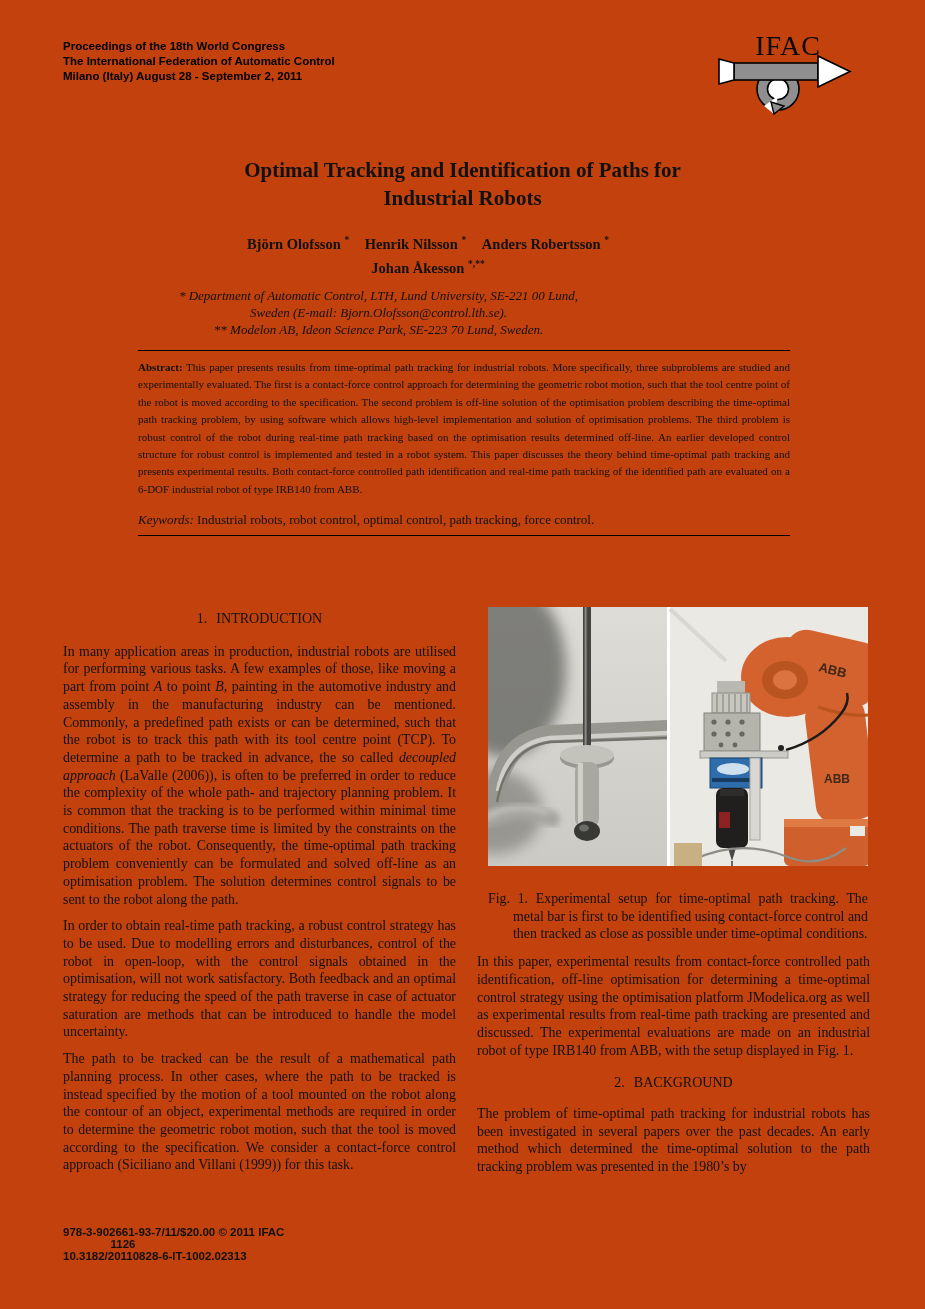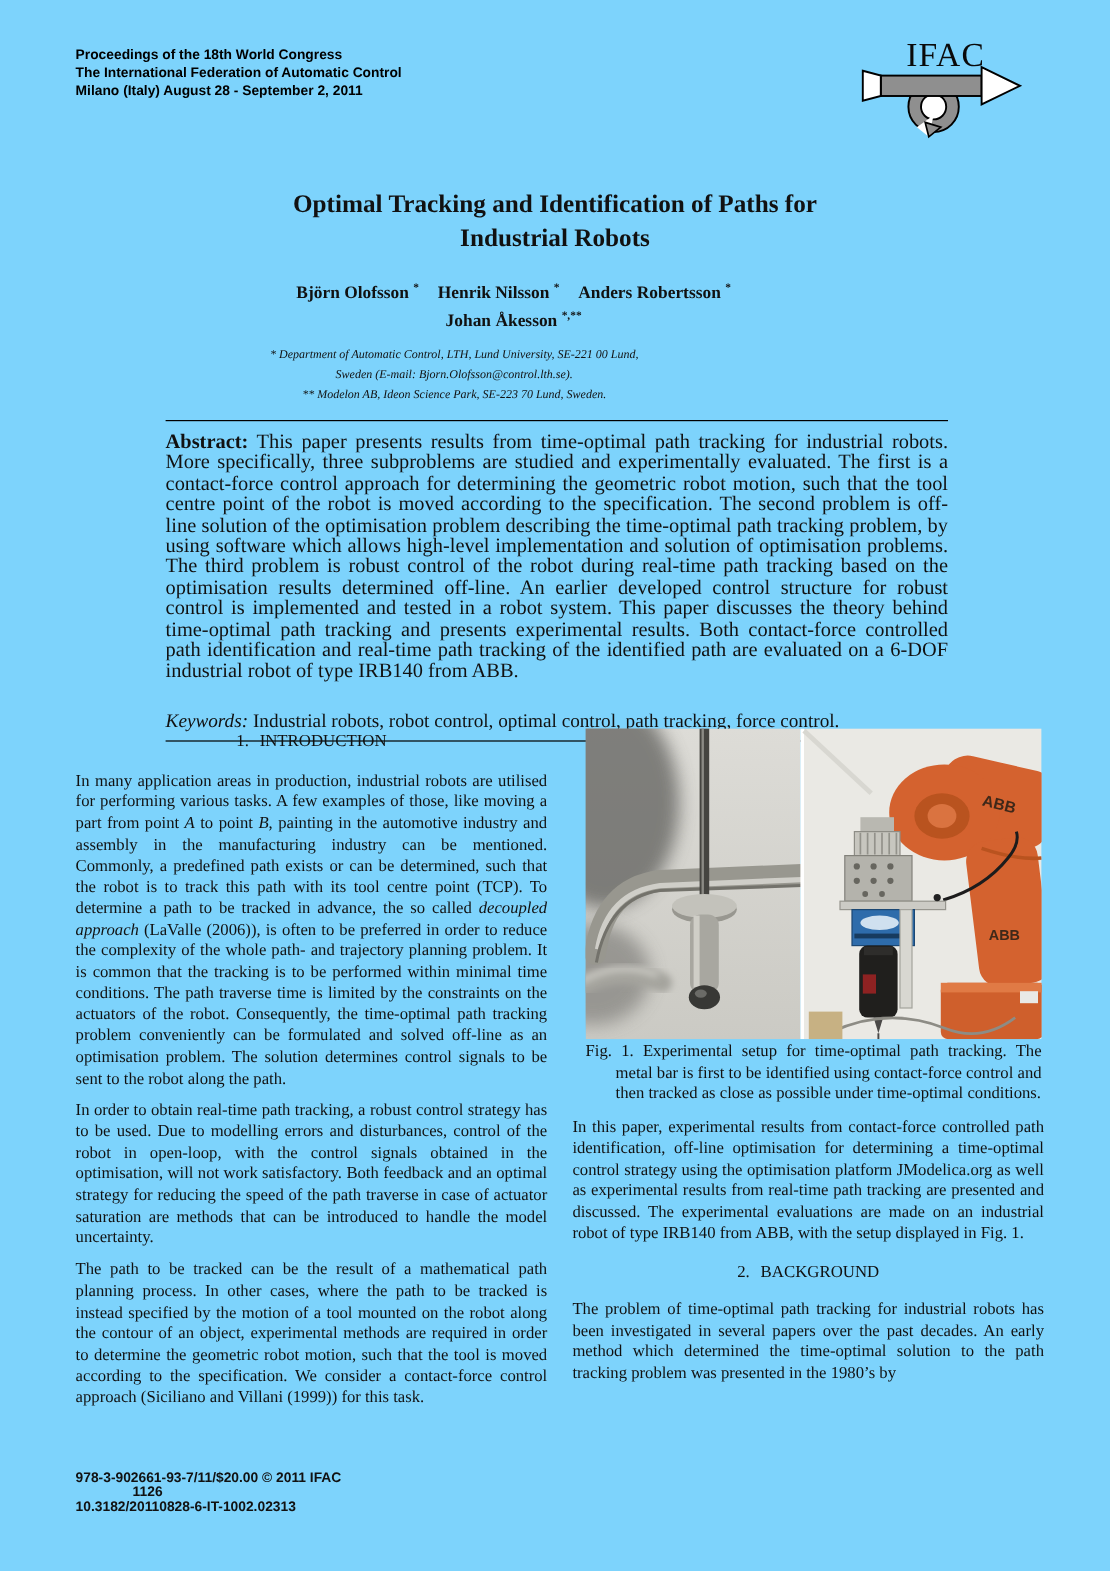--- a/index.html
+++ b/index.html
@@ -1,58 +1,58 @@
 <!DOCTYPE html>
 <html><head>
 <meta charset="utf-8">
 <style>
   html,body{margin:0;padding:0;background:#ffffff;}
-  .page{position:relative;width:925px;height:1309px;background:#7dd3fc;color:#111;
+  .page{position:relative;width:925px;height:1309px;background:#c2410c;color:#111;
         font-family:"Liberation Serif","DejaVu Serif",serif;overflow:hidden;}
 
   
   .header-block{position:absolute;left:63px;top:39px;
         font-family:"Liberation Sans","DejaVu Sans",sans-serif;
         font-weight:bold;font-size:11.5px;line-height:15px;color:#000;}
   .logo{position:absolute;left:716px;top:30px;width:145px;height:88px;}
 
   
   .title{position:absolute;left:0;top:156px;width:925px;text-align:center;
         font-weight:bold;font-size:21px;line-height:28px;}
   .authors{position:absolute;left:0;top:230px;width:856px;text-align:center;
         font-weight:bold;font-size:14.5px;line-height:20px;}
   .authors .author{margin:0 6px;}
   .authors sup{font-size:9.5px;font-weight:bold;}
   .affiliations{position:absolute;left:0;top:287px;width:757px;text-align:center;
-        font-style:italic;font-size:10px;line-height:17px;}
+        font-style:italic;font-size:13px;line-height:17px;}
 
   
   .abstract-block{position:absolute;left:138px;top:350px;width:652px;}
   .rule{border:0;border-top:1.4px solid #000;margin:0;}
-  .abstract-text{margin-top:8px;font-size:17px;line-height:17.4px;text-align:justify;}
+  .abstract-text{margin-top:8px;font-size:11px;line-height:17.4px;text-align:justify;}
   .abstract-text b{font-weight:bold;}
-  .keywords{margin-top:25px;font-size:16px;line-height:17px;}
+  .keywords{margin-top:13px;font-size:13px;line-height:17px;}
   .keywords i{font-style:italic;}
   .rule2{margin-top:7px;}
 
   
   .col{position:absolute;top:607px;width:393px;font-size:13.9px;line-height:17.7px;
        text-align:justify;}
   .col-left{left:63px;}
   .col-right{left:477px;}
   .section-heading{text-align:center;font-size:14px;margin:3px 0 15px 0;}
   .section-heading .num{margin-right:9px;}
   .section-heading.bg{margin:15px 0 13px 0;}
   .col p{margin:0 0 9px 0;}
   .col p:last-child{margin-bottom:12px;}
 
   
   .figure-wrap{width:380px;margin-left:11px;}
   .figure-wrap svg{display:block;}
-  .figcaption{margin-top:2px;padding-left:25px;text-indent:-25px;text-align:justify;
+  .figcaption{margin-top:24px;padding-left:25px;text-indent:-25px;text-align:justify;
        font-size:13.9px;line-height:17.7px;margin-bottom:10px;}
 
   
   .footer{position:absolute;left:63px;top:1226px;width:808px;display:flex;align-items:baseline;
        font-family:"Liberation Sans","DejaVu Sans",sans-serif;font-weight:bold;font-size:11.5px;flex-direction:column;}
   .footer .f-left{flex:1;text-align:left;}
   .footer .f-center{width:120px;text-align:center;}
   .footer .f-right{flex:1;text-align:right;}
 </style>
 </head>

